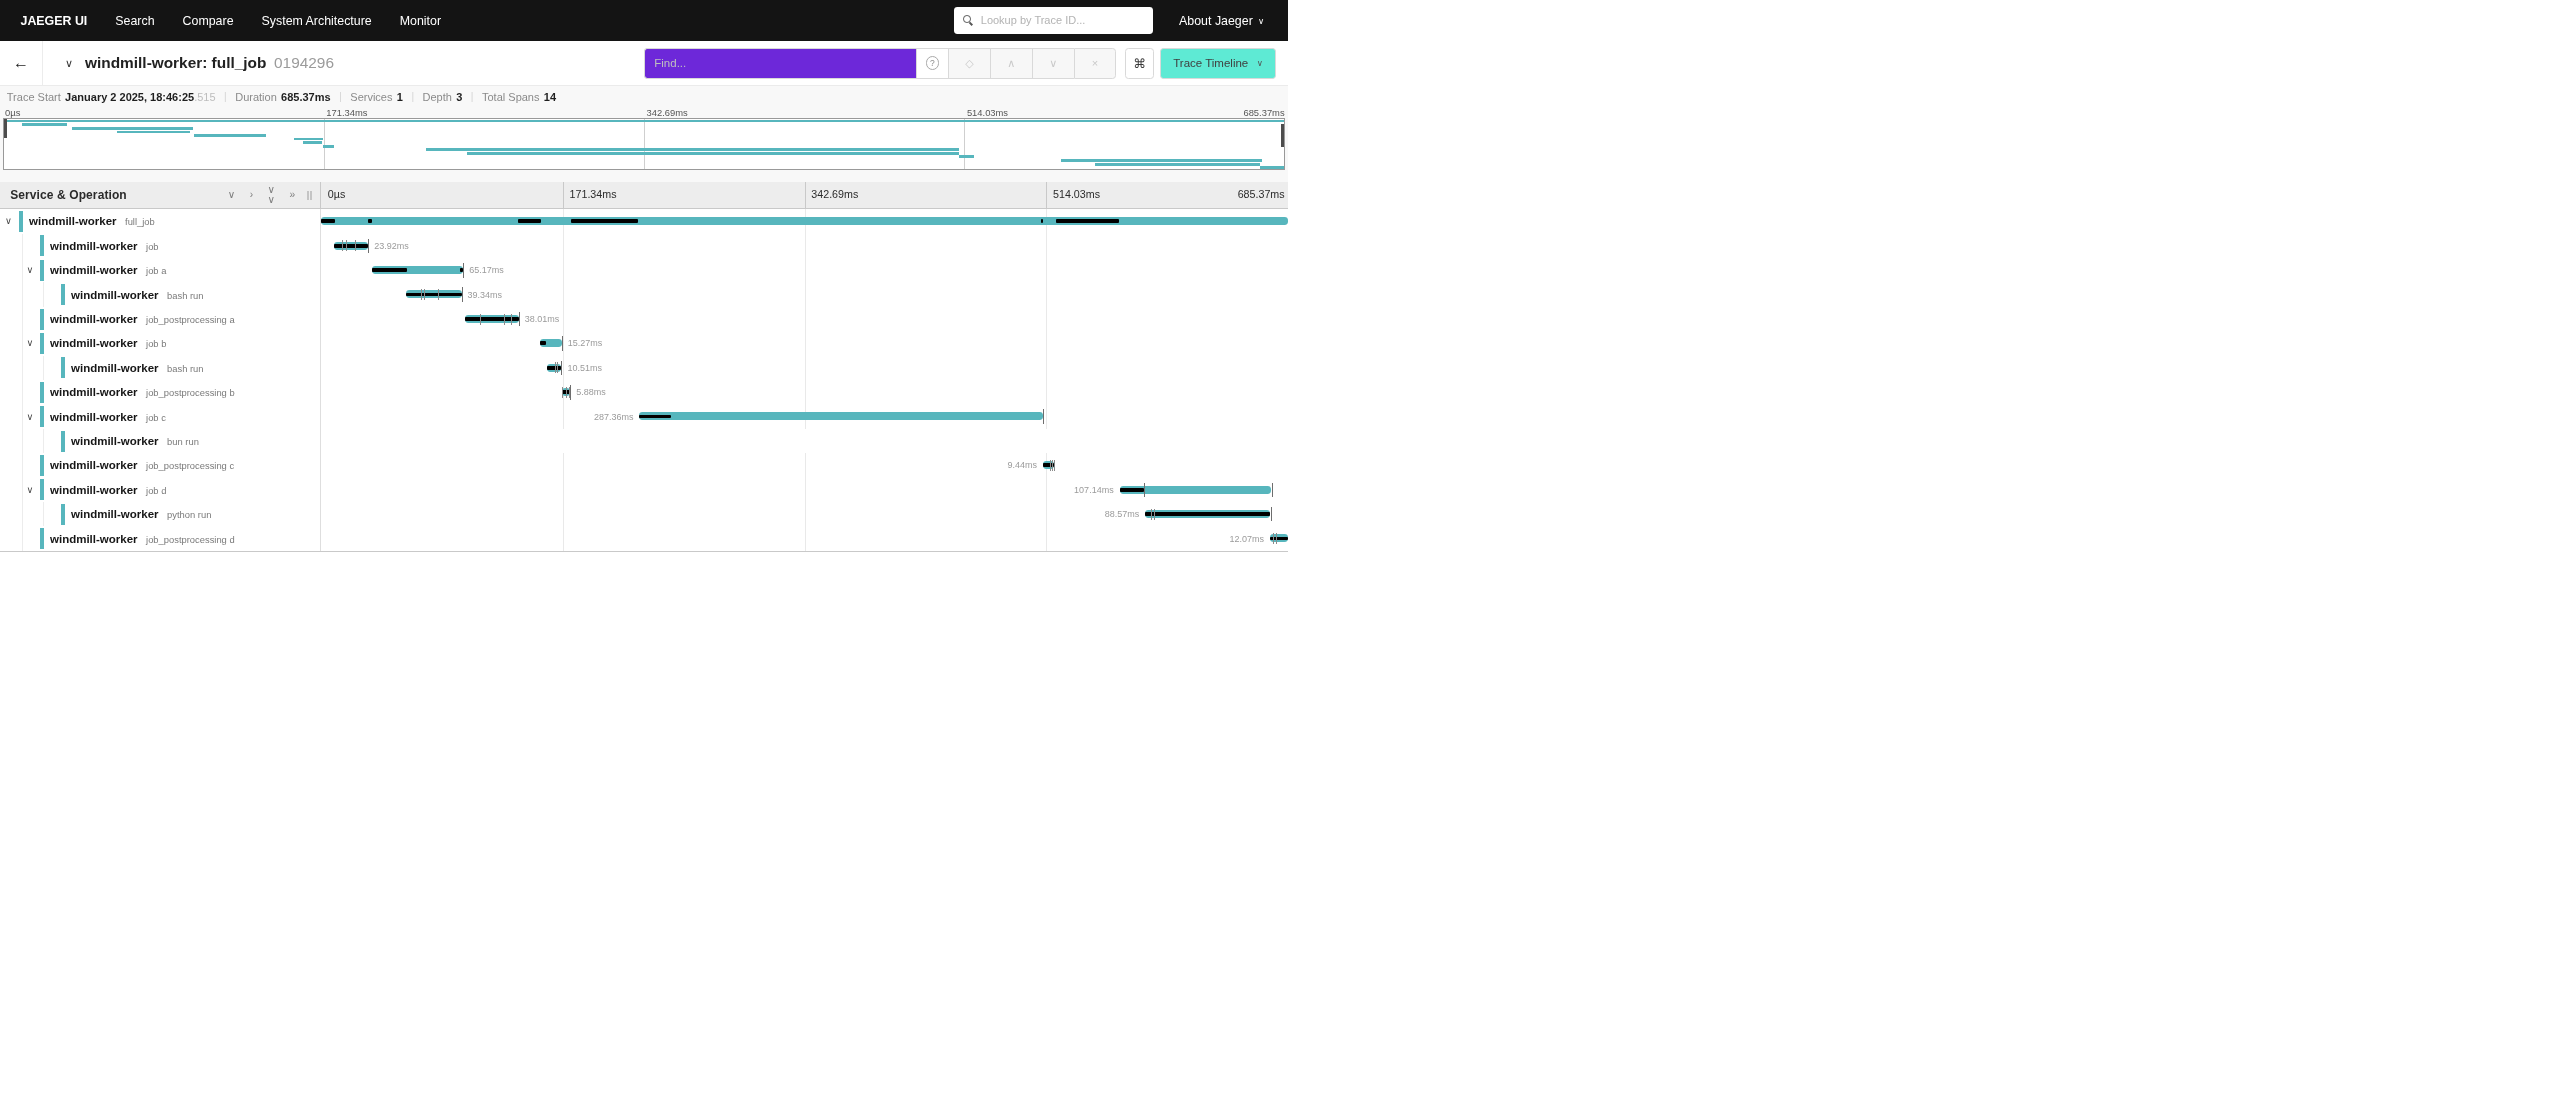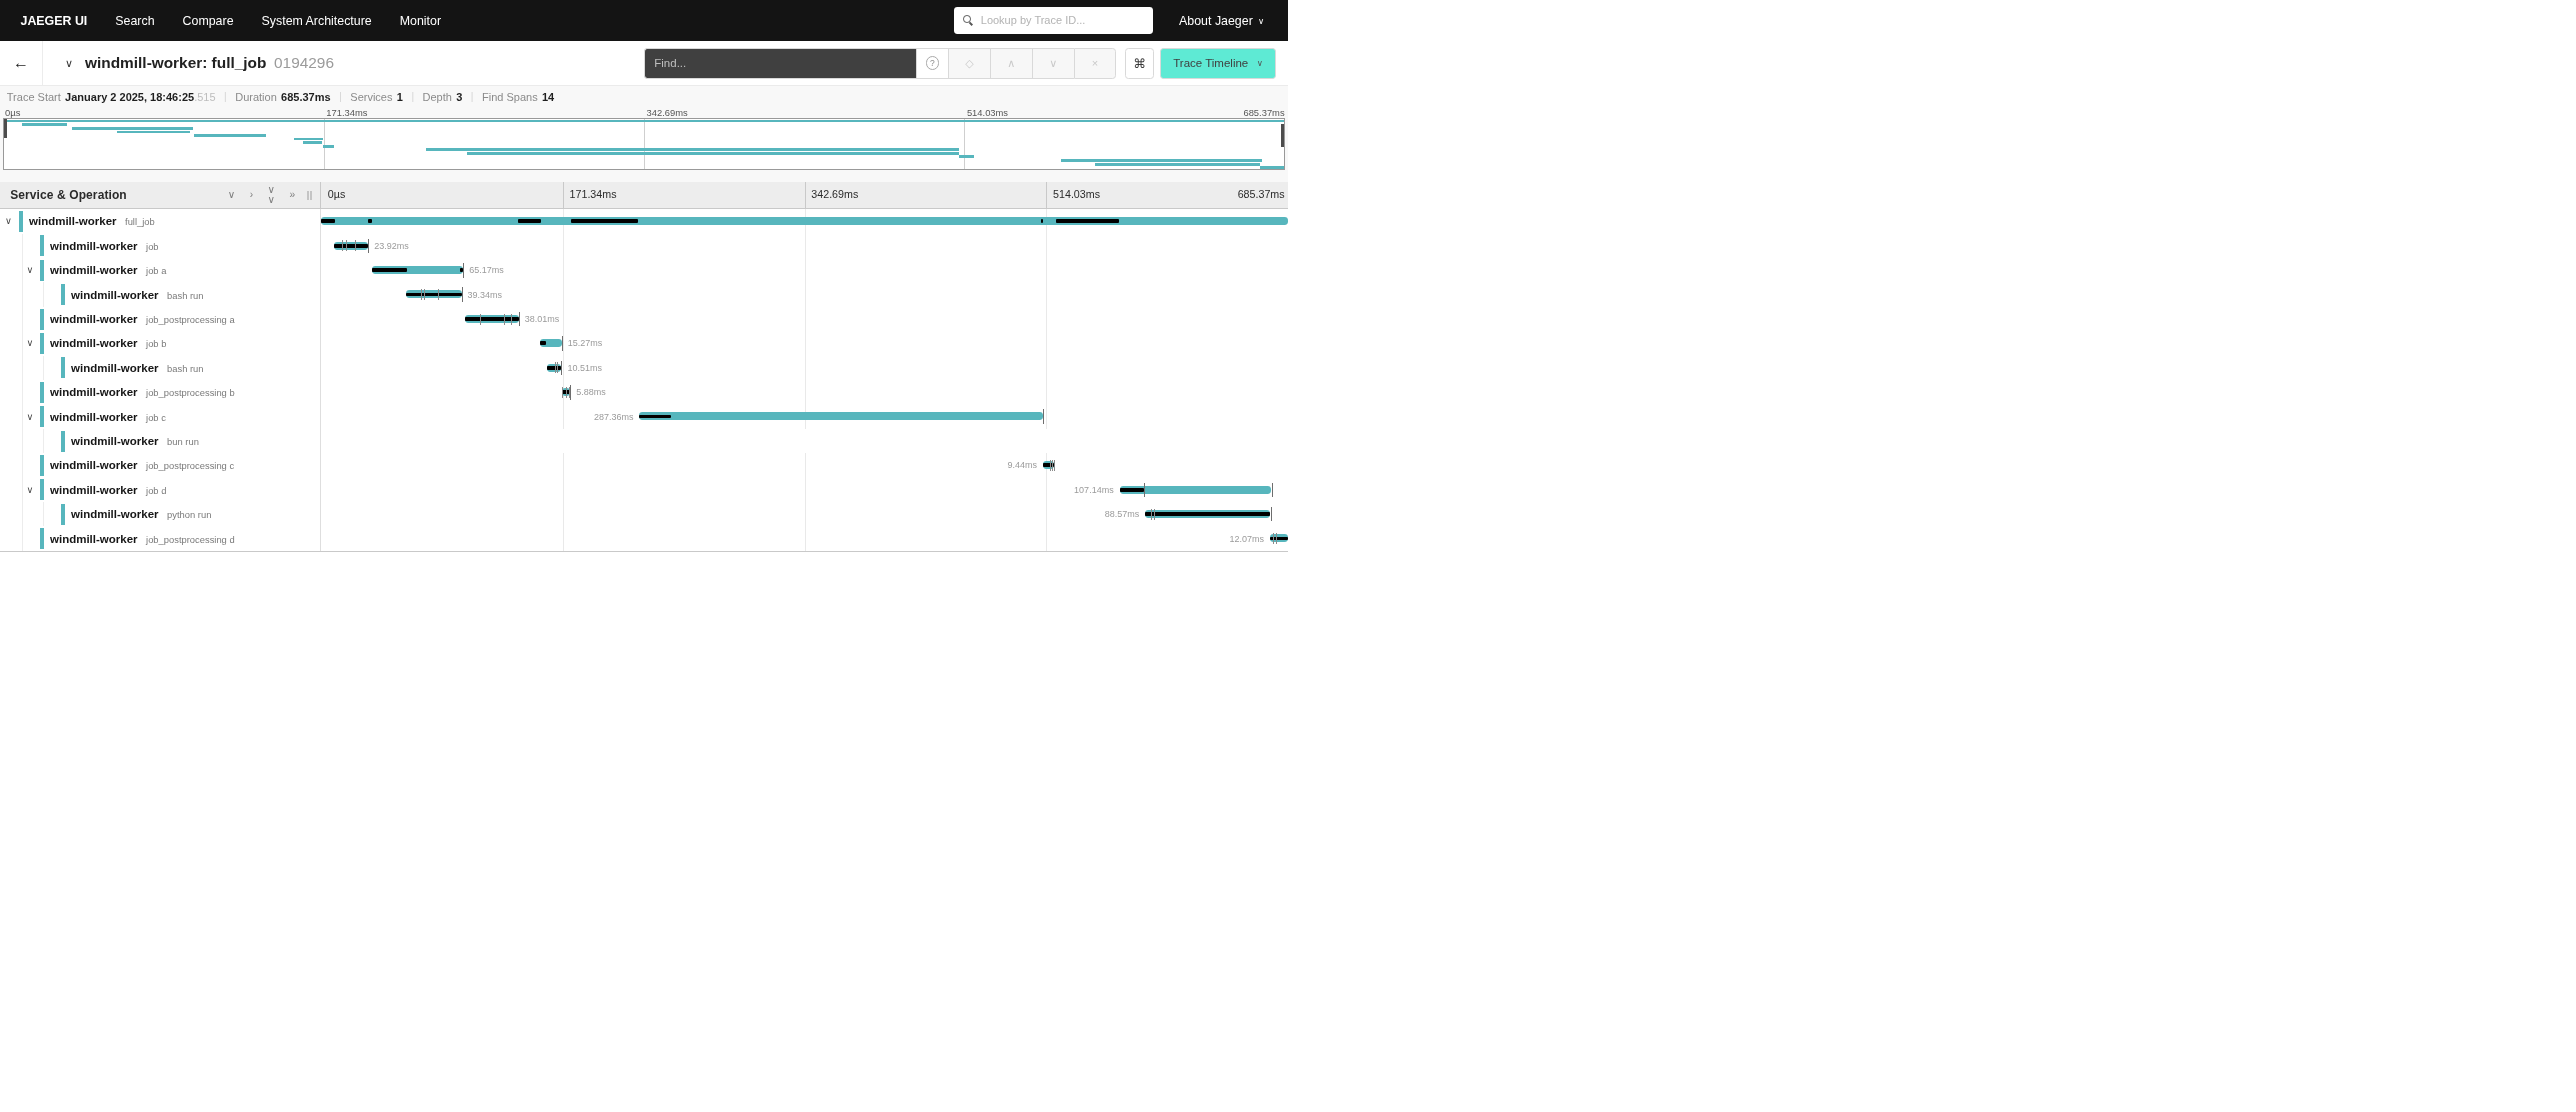--- a/index.html
+++ b/index.html
@@ -21,21 +21,21 @@
   .nav-about .caret { font-size:8.5px; color:#fff; }
 
   
   .trace-header { height:44px; display:flex; align-items:center; background:#fff; position:relative; }
   .back-btn { width:43px; height:100%; display:flex; align-items:center; justify-content:center; font-size:16px; color:#222; border-right:0.9px solid #ececec; cursor:pointer; flex:none; }
   .th-chev { margin:0 12px 0 22px; font-size:11px; color:#333; cursor:pointer; flex:none; }
   .th-title { font-size:15.4px; font-weight:bold; color:#222; white-space:nowrap; }
   .th-id { font-size:15.4px; color:#9b9b9b; margin-left:7.7px; white-space:nowrap; }
   .th-right { margin-left:auto; display:flex; align-items:center; margin-right:12px; }
   .find-group { display:flex; align-items:stretch; height:31px; }
-  .find-input { width:272px; border:0.9px solid #d9d9d9; border-right:none; border-radius:3.4px 0 0 3.4px; display:flex; align-items:center; padding:0 9.4px; color:#bfbfbf; font-size:11.5px; background:#404040; }
+  .find-input { width:272px; border:0.9px solid #d9d9d9; border-right:none; border-radius:3.4px 0 0 3.4px; display:flex; align-items:center; padding:0 9.4px; color:#bfbfbf; font-size:11.5px; background:#6d28d9; }
   .find-cell { width:42px; border:0.9px solid #d9d9d9; border-right:none; display:flex; align-items:center; justify-content:center; background:#f7f7f7; color:#c9c9c9; font-size:11px; cursor:pointer; }
   .find-cell.qcell { width:32px; background:#fff; }
   .qmark { width:13.6px; height:13.6px; border:0.9px solid #a9a9a9; border-radius:50%; color:#8a8a8a; font-size:8.5px; display:flex; align-items:center; justify-content:center; }
   .find-cell.last { border-right:0.9px solid #d9d9d9; border-radius:0 3.4px 3.4px 0; }
   .sq-btn { width:29px; height:31px; border:0.9px solid #d9d9d9; border-radius:3.4px; background:#fff; display:flex; align-items:center; justify-content:center; font-size:12.8px; color:#3a3a3a; margin-left:9.4px; cursor:pointer; }
   .view-btn { height:31px; border:0.9px solid #d9d9d9; border-radius:3.4px; background:#5eead4; display:flex; align-items:center; padding:0 12px; gap:8.5px; font-size:11.5px; color:#404040; margin-left:6px; cursor:pointer; white-space:nowrap; }
   .view-btn .caret { font-size:8.5px; color:#555; }
 
   
   .band { background:#f8f8f8; border-top:0.9px solid #ebebeb; }
@@ -153,21 +153,21 @@
       <span class="pipe">|</span>
       <span class="lbl">Duration</span>
       <span class="val">685.37ms</span>
       <span class="pipe">|</span>
       <span class="lbl">Services</span>
       <span class="val">1</span>
       <span class="pipe">|</span>
       <span class="lbl">Depth</span>
       <span class="val">3</span>
       <span class="pipe">|</span>
-      <span class="lbl">Find Spans</span>
+      <span class="lbl">Total Spans</span>
       <span class="val">14</span>
     </div>
     <div class="mini-ticks" id="miniTicks">
         <span style="left: 1.7px;">0µs</span>
         <span style="left: calc(25% + 2.6px);">171.34ms</span>
         <span style="left: calc(50% + 2.6px);">342.69ms</span>
         <span style="left: calc(75% + 2.6px);">514.03ms</span>
         <span style="right: 0px;">685.37ms</span>
       </div>
     <div class="minimap" id="minimap">

